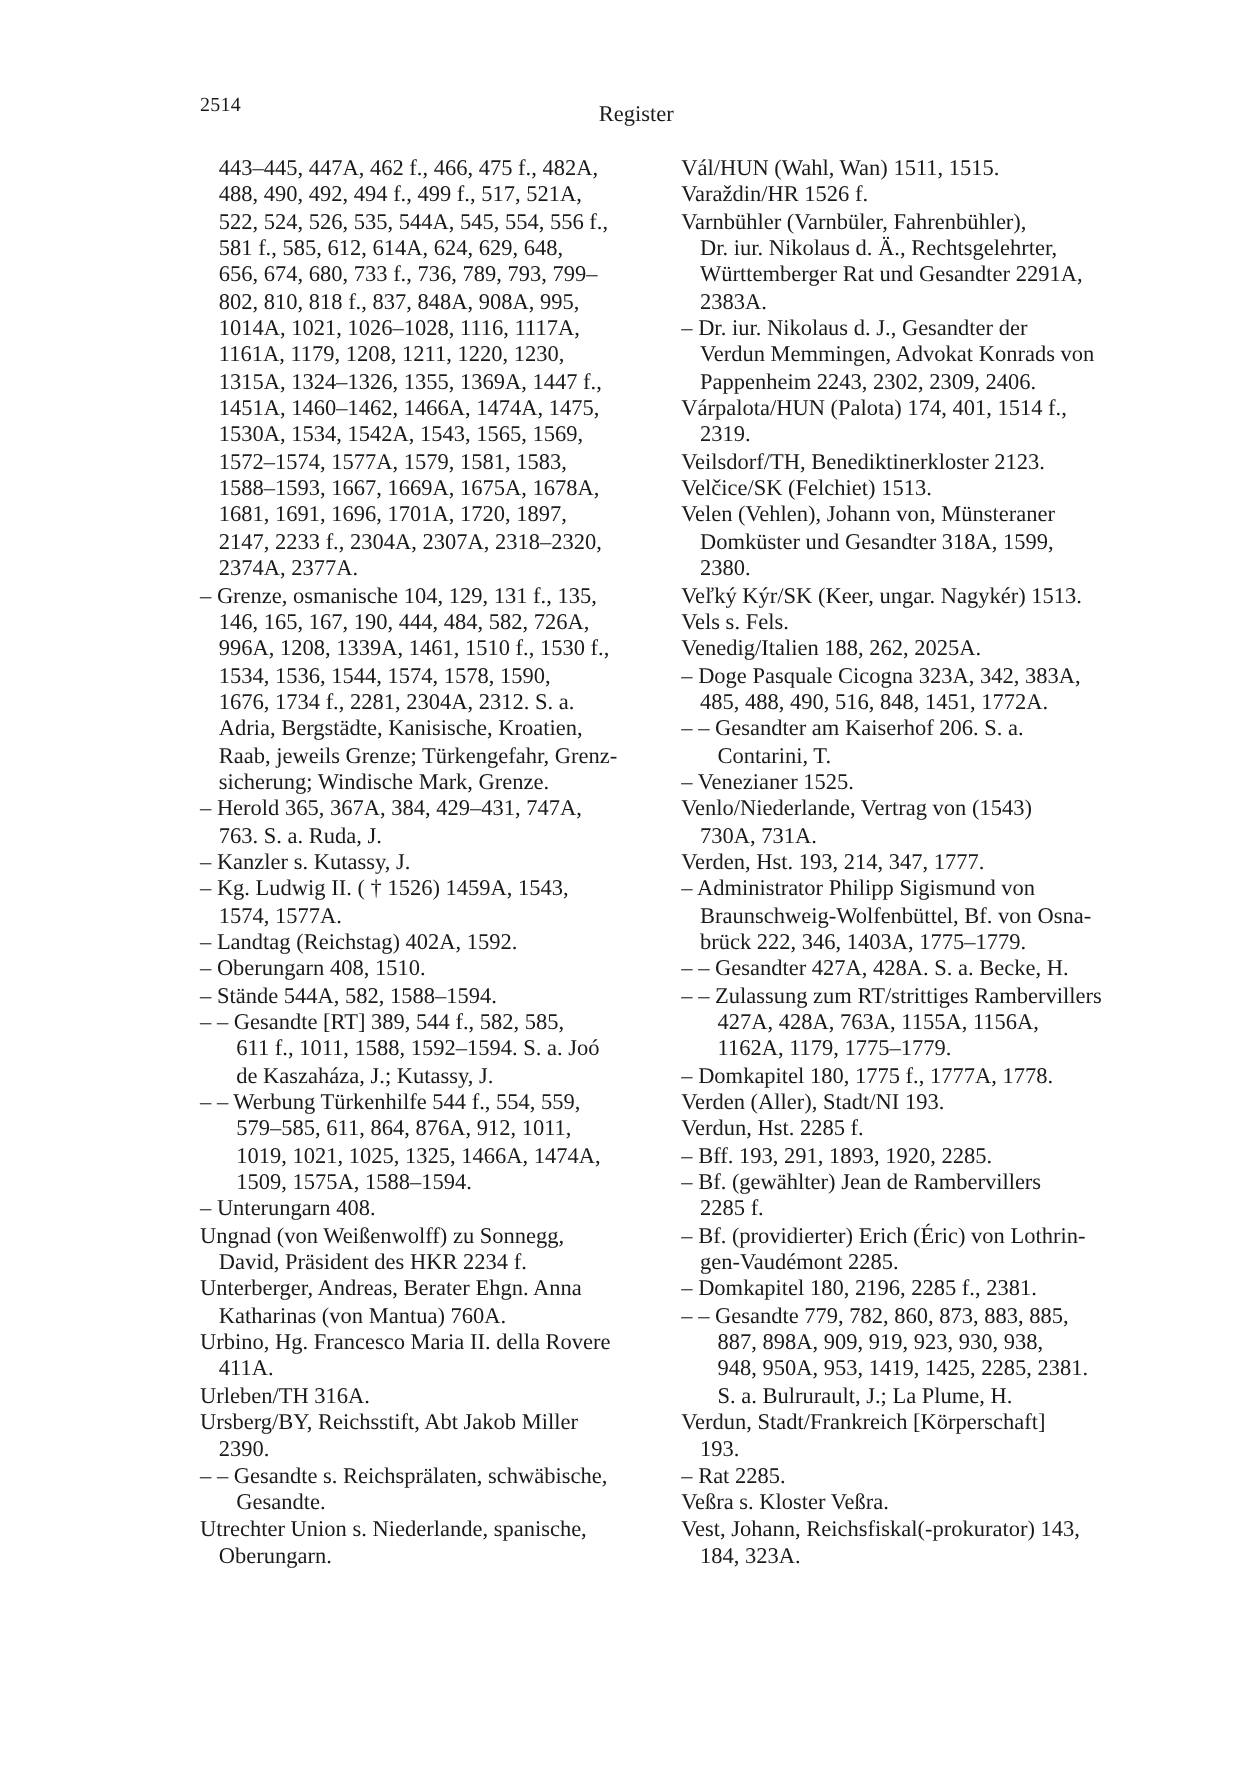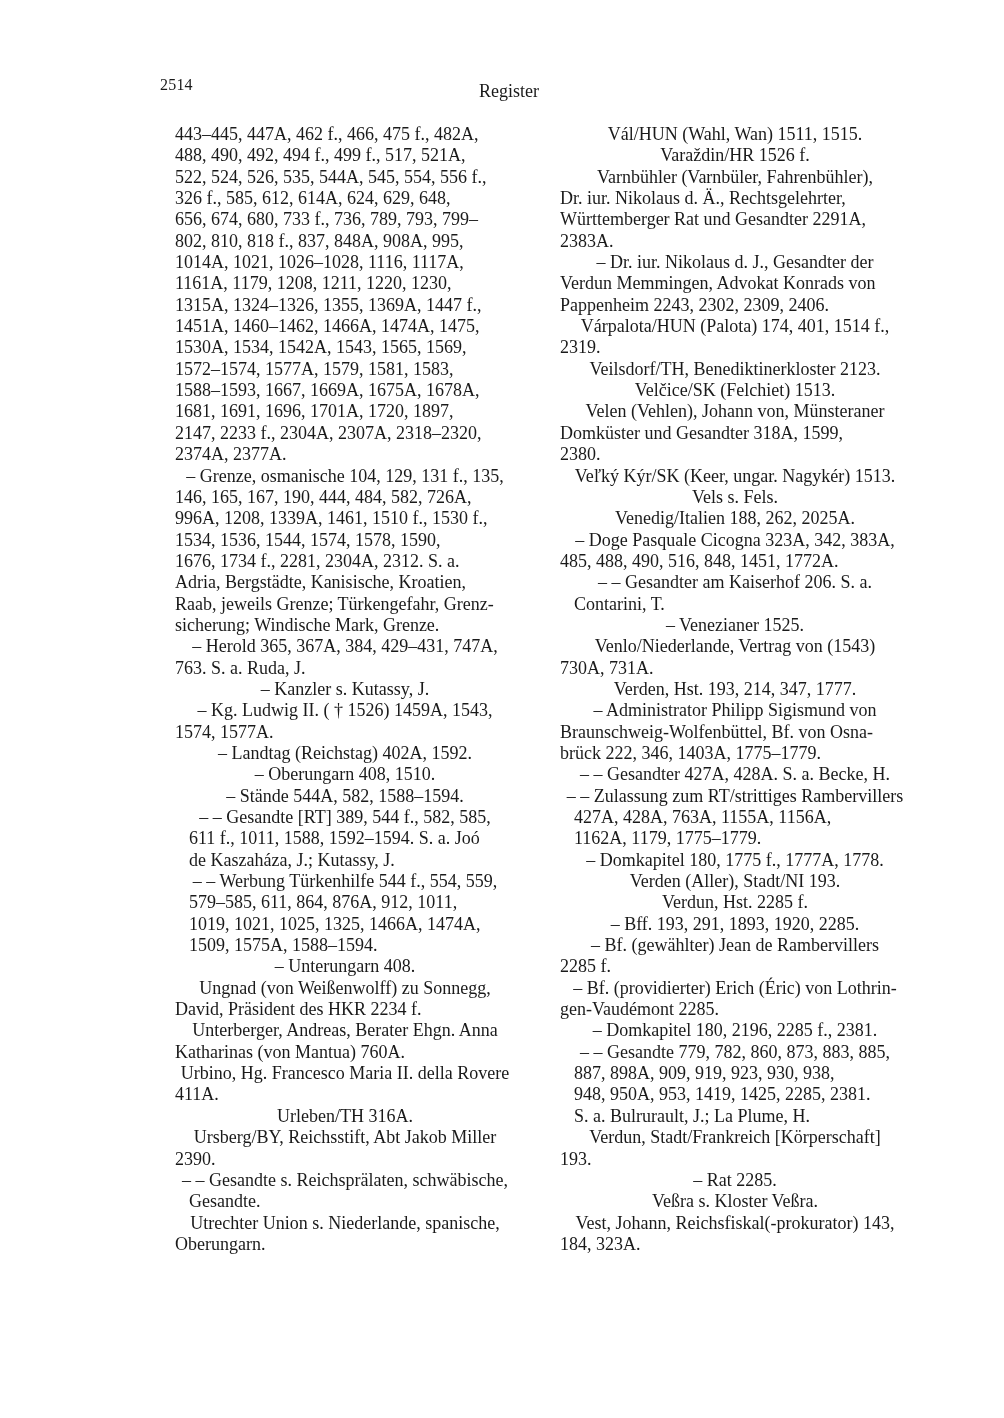--- a/index.html
+++ b/index.html
@@ -4,35 +4,35 @@
 <style>
   html, body { margin: 0; padding: 0; background: #ffffff; }
   body { width: 1004px; height: 1418px; position: relative; overflow: hidden;
          font-family: "Liberation Serif", "DejaVu Serif", serif; color: #1a1a1a; }
   .page-number { position: absolute; left: 160px; top: 76px; font-size: 16px; letter-spacing: 0.2px; }
   .running-head { position: absolute; left: 0; width: 960px; top: 81px; text-align: center; font-size: 18px; padding-left: 58px; box-sizing: border-box; }
   .col { position: absolute; top: 124px; font-size: 18px; line-height: 21.35px; }
   .col-left { left: 160px; width: 370px; }
   .col-right { left: 545px; width: 380px; }
   .line { white-space: nowrap; display: block; height: 21.35px; }
-  .i0 { padding-left: 0; text-align: center; }
+  .i0 { padding-left: 0; }
   .i1 { padding-left: 15px; }
   .i2 { padding-left: 29px; }
 </style>
 </head>
 <body>
 
 <div class="page-number">2514</div>
 <div class="running-head">Register</div>
 
 <div class="col col-left" id="col-left">
     <span class="line i1">443–445, 447A, 462 f., 466, 475 f., 482A,</span>
     <span class="line i1">488, 490, 492, 494 f., 499 f., 517, 521A,</span>
     <span class="line i1">522, 524, 526, 535, 544A, 545, 554, 556 f.,</span>
-    <span class="line i1">326 f., 585, 612, 614A, 624, 629, 648,</span>
+    <span class="line i1">581 f., 585, 612, 614A, 624, 629, 648,</span>
     <span class="line i1">656, 674, 680, 733 f., 736, 789, 793, 799–</span>
     <span class="line i1">802, 810, 818 f., 837, 848A, 908A, 995,</span>
     <span class="line i1">1014A, 1021, 1026–1028, 1116, 1117A,</span>
     <span class="line i1">1161A, 1179, 1208, 1211, 1220, 1230,</span>
     <span class="line i1">1315A, 1324–1326, 1355, 1369A, 1447 f.,</span>
     <span class="line i1">1451A, 1460–1462, 1466A, 1474A, 1475,</span>
     <span class="line i1">1530A, 1534, 1542A, 1543, 1565, 1569,</span>
     <span class="line i1">1572–1574, 1577A, 1579, 1581, 1583,</span>
     <span class="line i1">1588–1593, 1667, 1669A, 1675A, 1678A,</span>
     <span class="line i1">1681, 1691, 1696, 1701A, 1720, 1897,</span>

